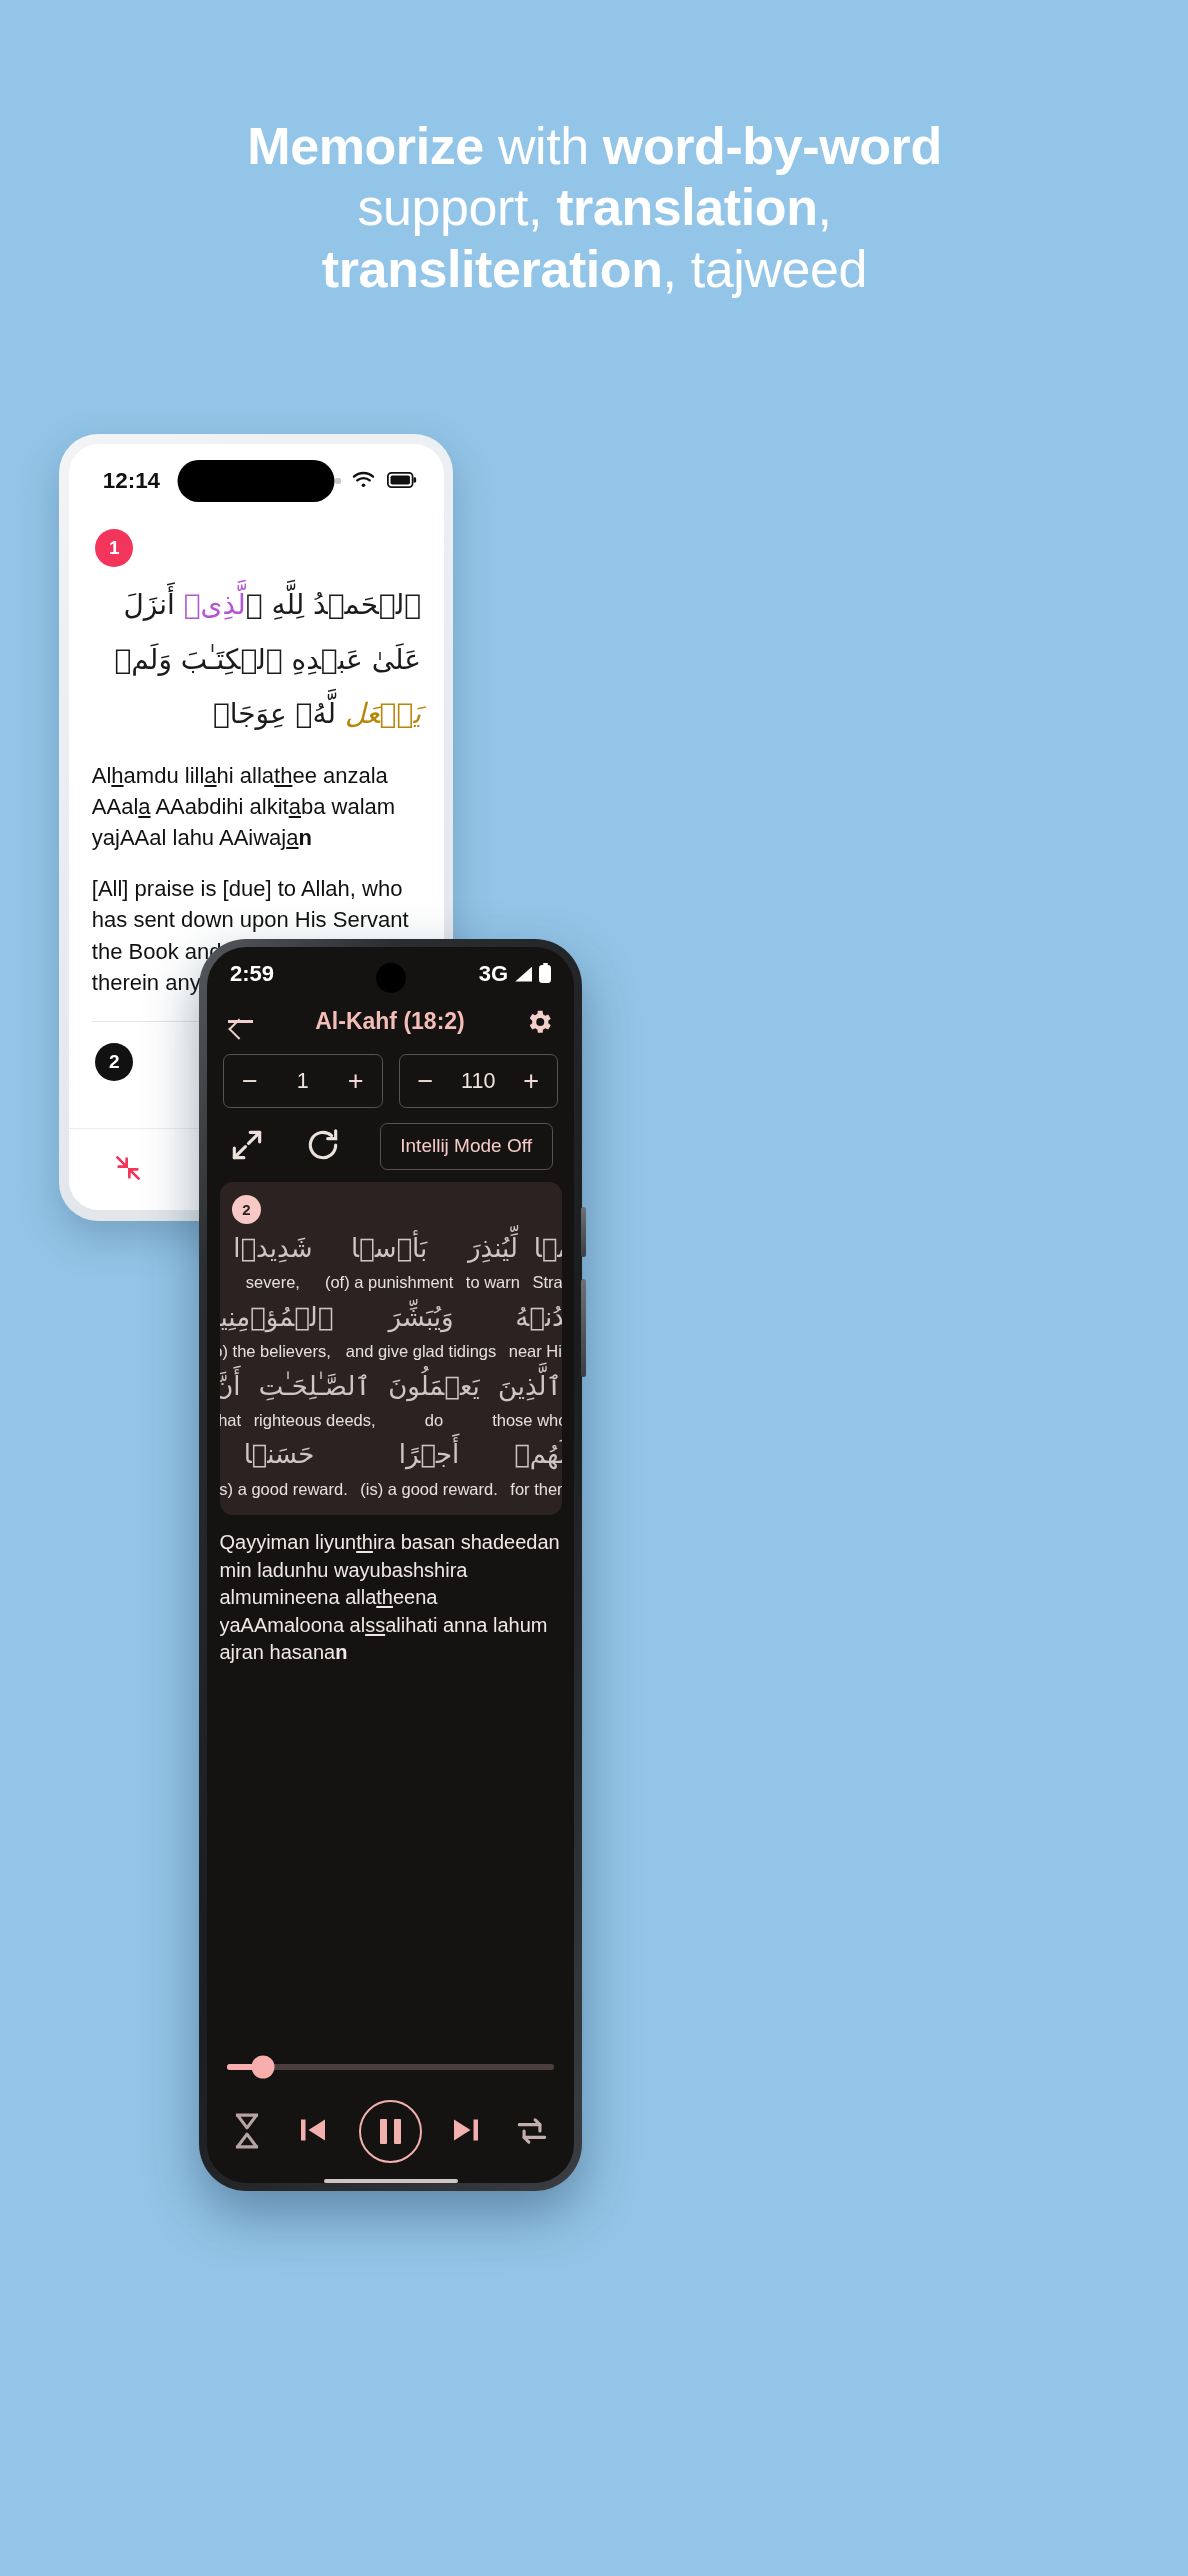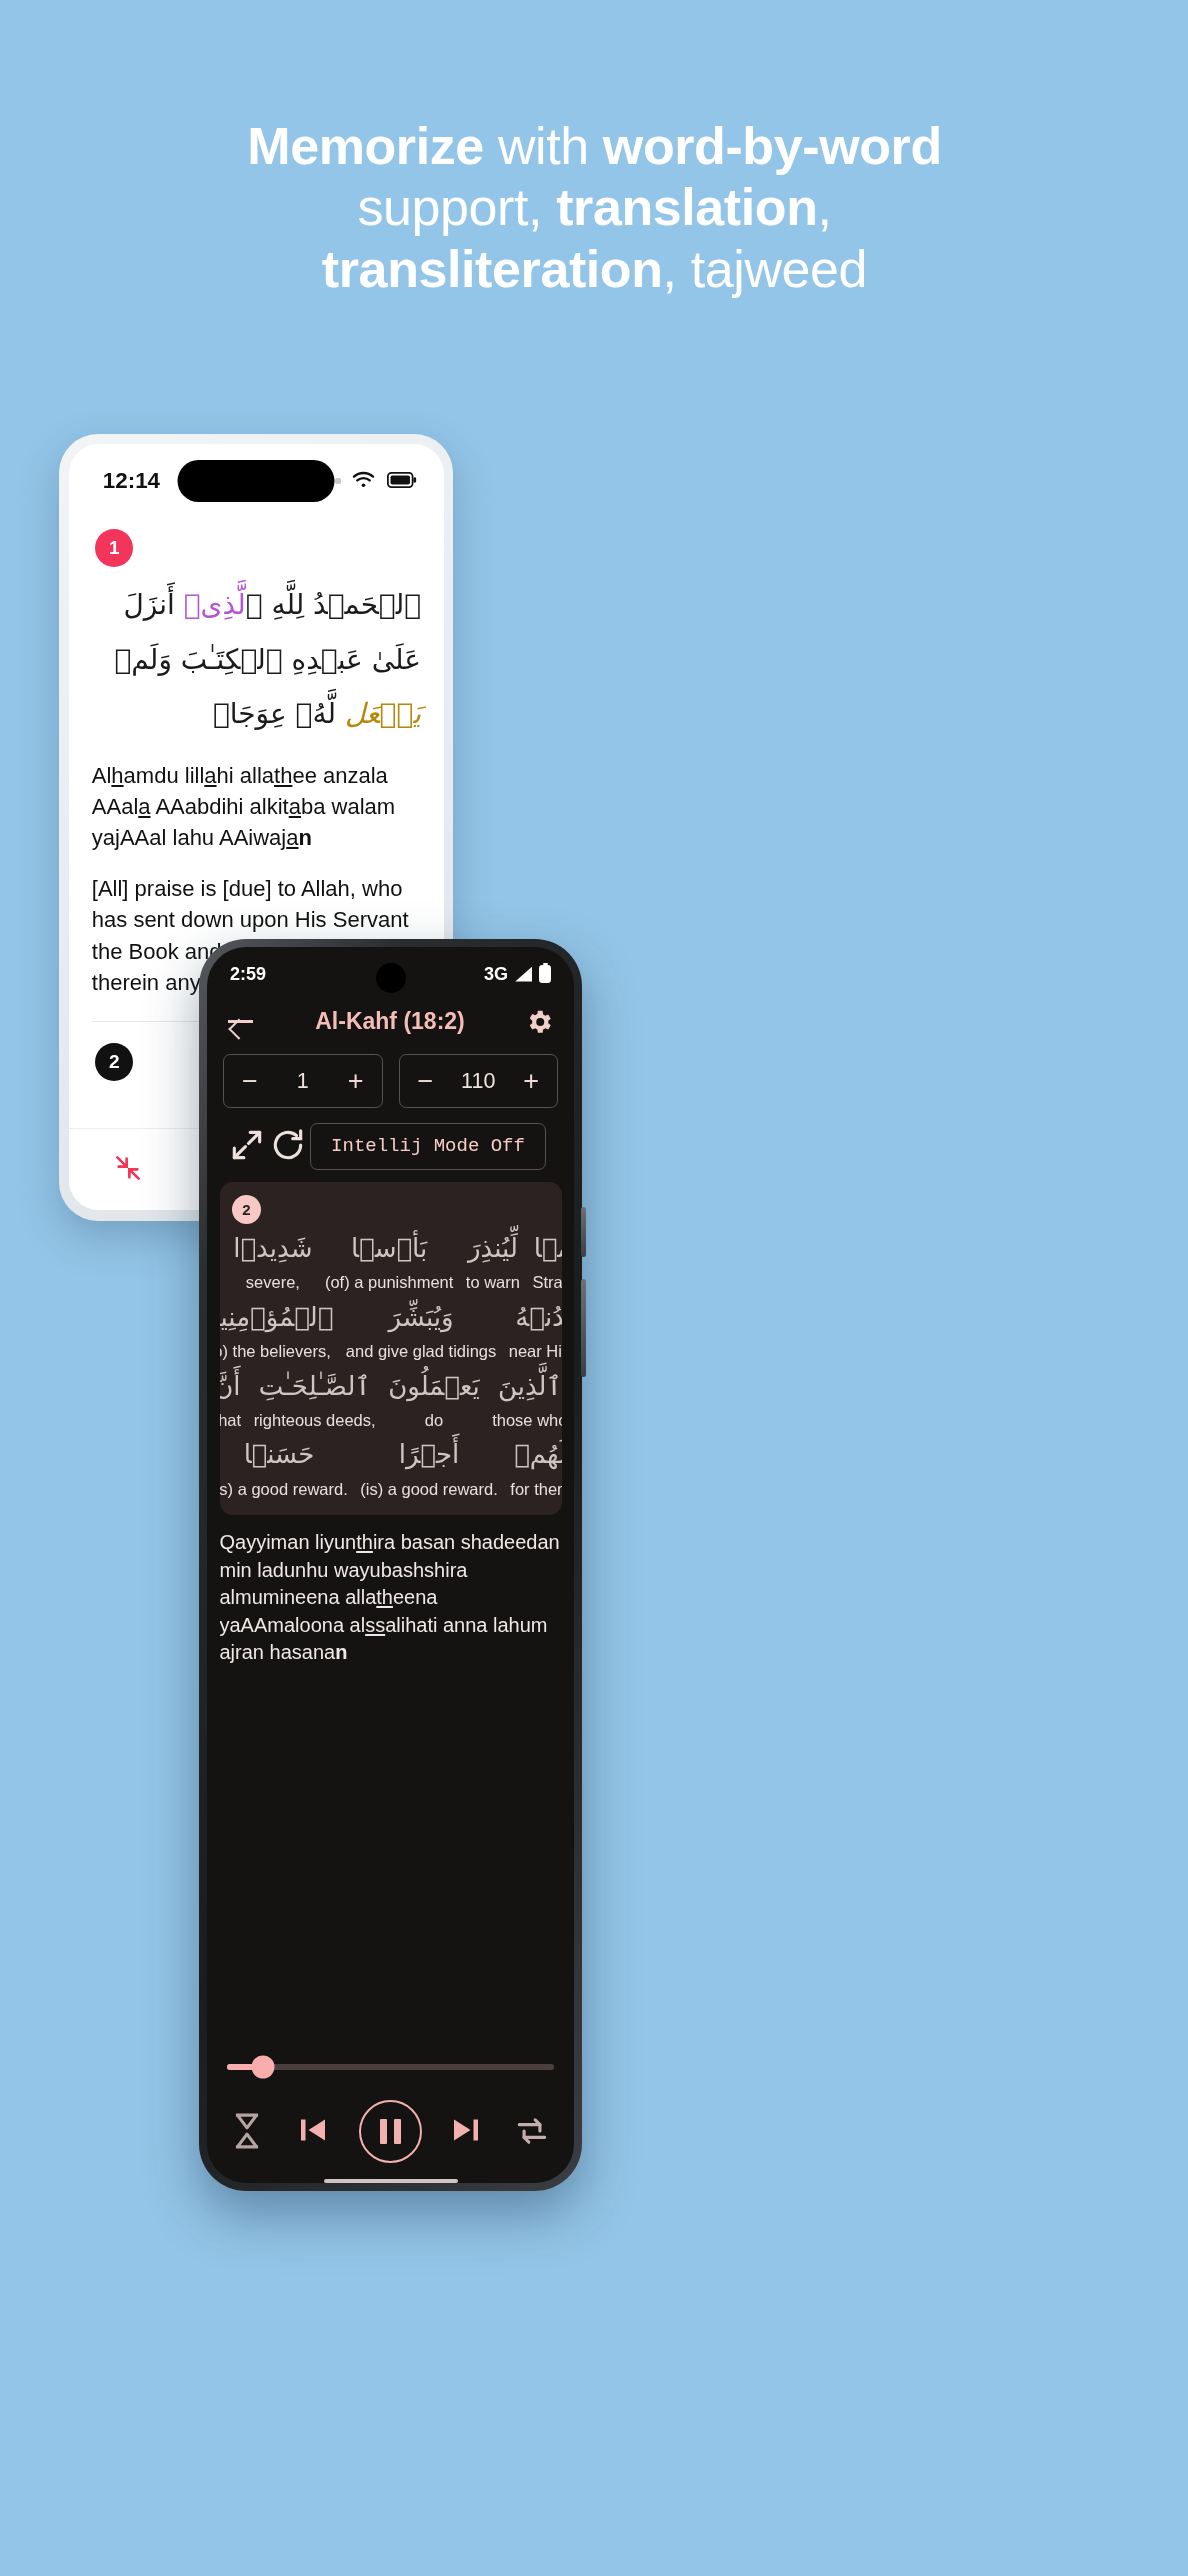--- a/index.html
+++ b/index.html
@@ -116,21 +116,21 @@
     position:relative;
     display:flex; flex-direction:column;
   }
   .fp-punch {
     position:absolute; top:16px; left:50%; transform:translateX(-50%);
     width:30px; height:30px; background:#000; border-radius:50%; z-index:5;
   }
   .fp-status {
     height:47px; flex:none; display:flex; align-items:center;
     justify-content:space-between; padding:7.2px 23px 0 23px;
-    color:#fff; font-size:18px; font-weight:600;
+    color:#fff; font-size:22px; font-weight:600;
   }
   .fp-status-right { display:flex; align-items:center; gap:7.2px; }
   .sig { width:17px; height:15px; background:#fff;
          clip-path:polygon(100% 0,100% 100%,0 100%); }
   .bat { width:11.6px; height:18px; border:1.8px solid #fff; border-radius:2.7px;
          background:#fff; position:relative; }
   .bat:after { content:""; position:absolute; top:-3.6px; left:2.7px; width:4.5px;
                height:2.7px; background:#fff; border-radius:0.9px; }
 
   .fp-appbar {
@@ -152,22 +152,22 @@
 
   .fp-controls { flex:none; padding:5.4px 16px 0 16px; }
   .ctl-row { display:flex; gap:16px; }
   .stepper {
     flex:1; height:54px; border:1.3px solid #5b5250; border-radius:7.2px;
     display:flex; align-items:center; justify-content:space-between;
     padding:0 18px; color:#f0e3e0; font-size:21.5px;
   }
   .stepper .sg { font-size:27px; color:#f3d9d5; line-height:1; }
   .ctl-row2 {
-    display:flex; align-items:center; 
-    margin-top:14.3px; padding:0 5.4px;font-family:Liberation Mono, monospace;
+    display:flex; align-items:center; justify-content:space-between;
+    margin-top:14.3px; padding:0 5.4px;
   }
   .ico-btn { width:41px; height:41px; color:#ece0dd; }
   .intellij {
     height:47px; padding:0 19.7px; border:1.3px solid #5b5250; border-radius:7.2px;
     display:flex; align-items:center; color:#f7cdc7; font-size:19px;
   }
 
   .fp-scroll {
     flex:1; margin:12.5px 12.5px 0 12.5px; overflow:hidden;
     display:flex; flex-direction:column;

